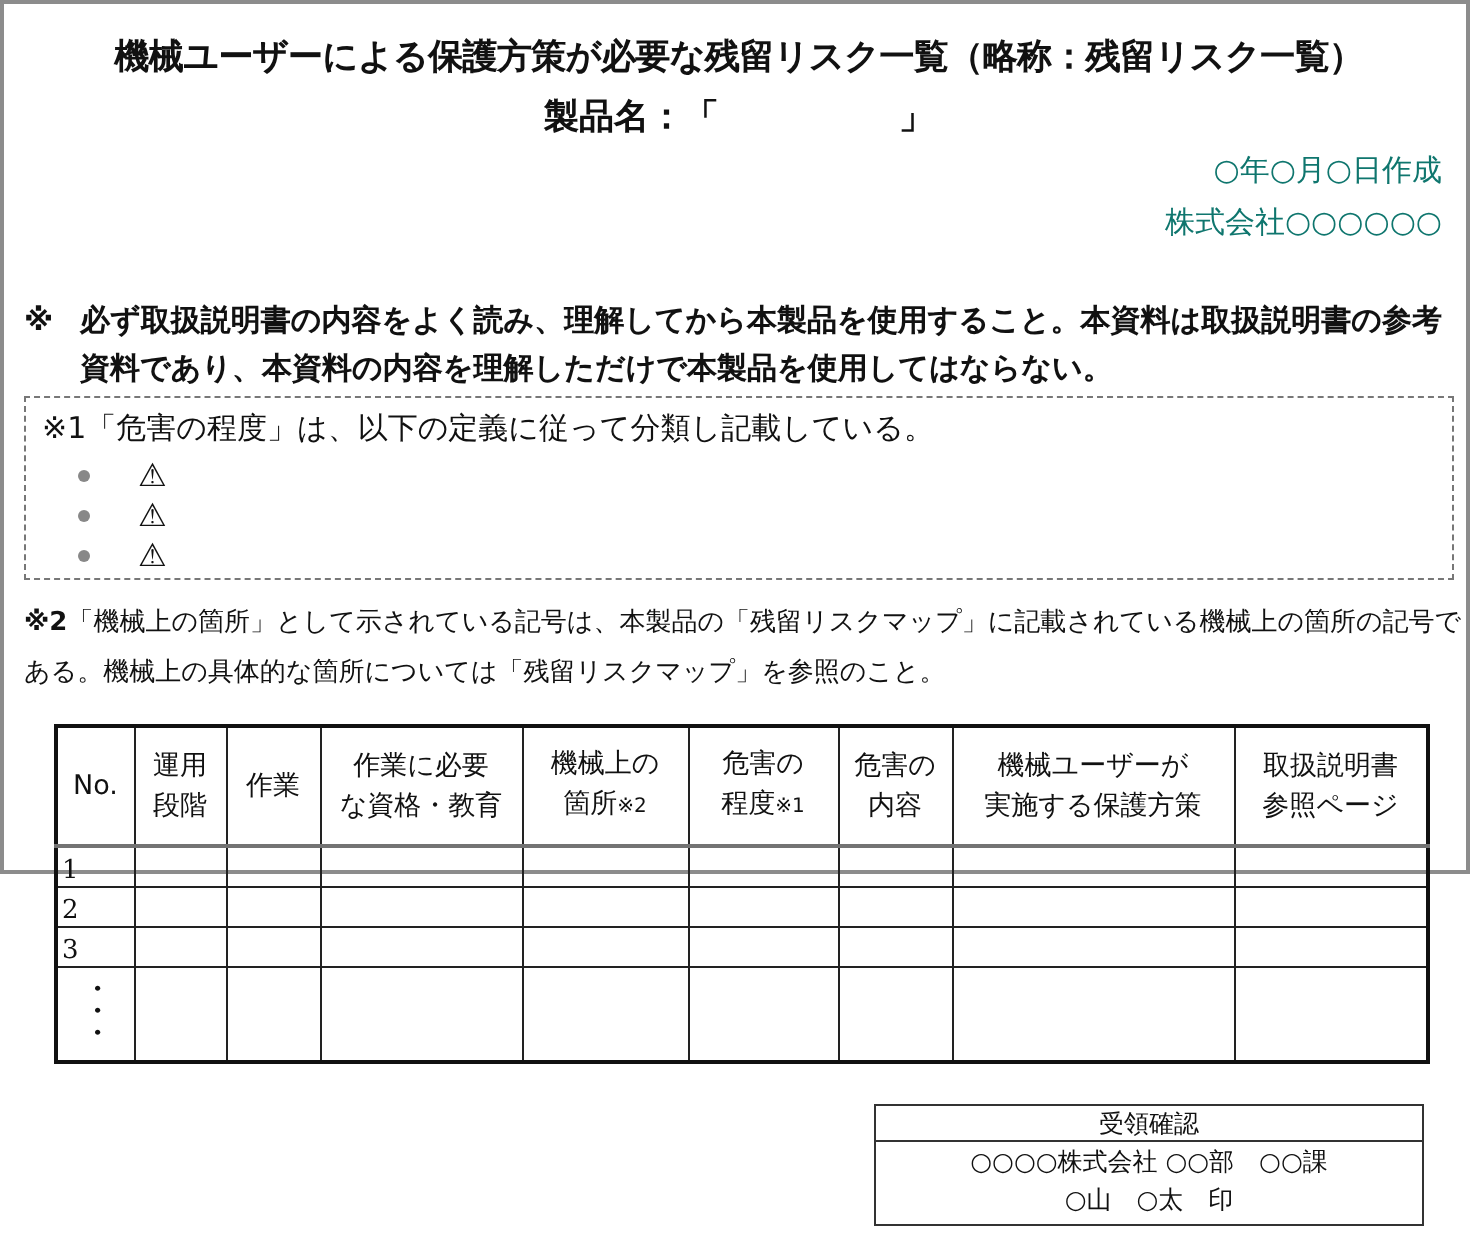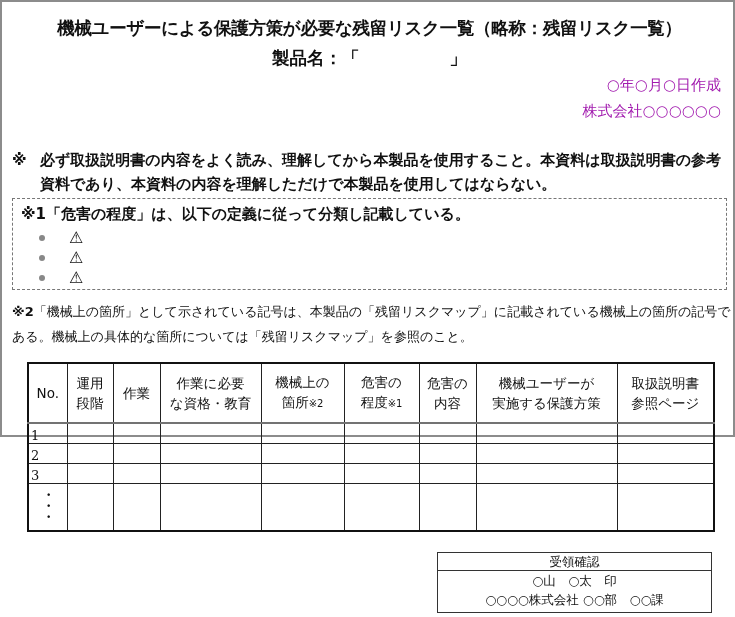--- a/index.html
+++ b/index.html
@@ -13,38 +13,38 @@
       position: absolute; left: 0; width: 735px; top: 14px;
       text-align: center; font-size: 17.5px; font-weight: bold; letter-spacing: -0.3px;
       white-space: nowrap;
     }
     .product {
       position: absolute; left: 0; width: 735px; top: 44px;
       text-align: center; font-size: 17.5px; font-weight: bold; white-space: nowrap;
     }
     .product .blank { display: inline-block; width: 90px; }
     .date, .company {
-      position: absolute; right: 12px; font-size: 15px; white-space: nowrap; color: #a21caf;
+      position: absolute; right: 12px; font-size: 15px; white-space: nowrap; color: #0f766e;
     }
     .date { top: 74px; }
     .company { top: 100px; }
 
     .notice {
       position: absolute; left: 10px; top: 146px; width: 718px;
       font-size: 15px; font-weight: bold; line-height: 24px;
     }
     .notice .mark { position: absolute; left: 0; top: 0; }
     .notice .text { margin-left: 28px; }
 
     .defs-box {
       position: absolute; left: 10px; top: 196px; width: 715px; height: 92px;
       border: 1.5px dashed #777;
     }
     .defs-head {
-      position: absolute; left: 8px; top: 6px; font-size: 15px; font-weight: bold; white-space: nowrap;
+      position: absolute; left: 8px; top: 6px; font-size: 15px; font-weight: normal; white-space: nowrap;
     }
     .defs-list { position: absolute; left: 0; top: 29px; width: 100%; list-style: none; }
     .defs-list li {
       position: relative; height: 20px; line-height: 20px; font-size: 14.5px;
       font-family: "DejaVu Serif", "Liberation Serif", serif; white-space: nowrap;
     }
     .defs-list .dot {
       position: absolute; left: 26px; top: 7px; width: 6px; height: 6px; border-radius: 50%; background: #888;
     }
     .defs-list .warn { position: absolute; left: 56px; top: 0; font-size: 16px; }
@@ -191,17 +191,17 @@
           <td></td>
           <td></td>
           <td></td>
           <td></td>
       </tr>
     </tbody>
   </table>
 
   <div class="stamp">
     <div class="head">受領確認</div>
+    <div class="line">○○○○株式会社 ○○部　○○課</div>
     <div class="line">○山　○太　印</div>
-    <div class="line">○○○○株式会社 ○○部　○○課</div>
   </div>
 
 </div>
 
 </body></html>

